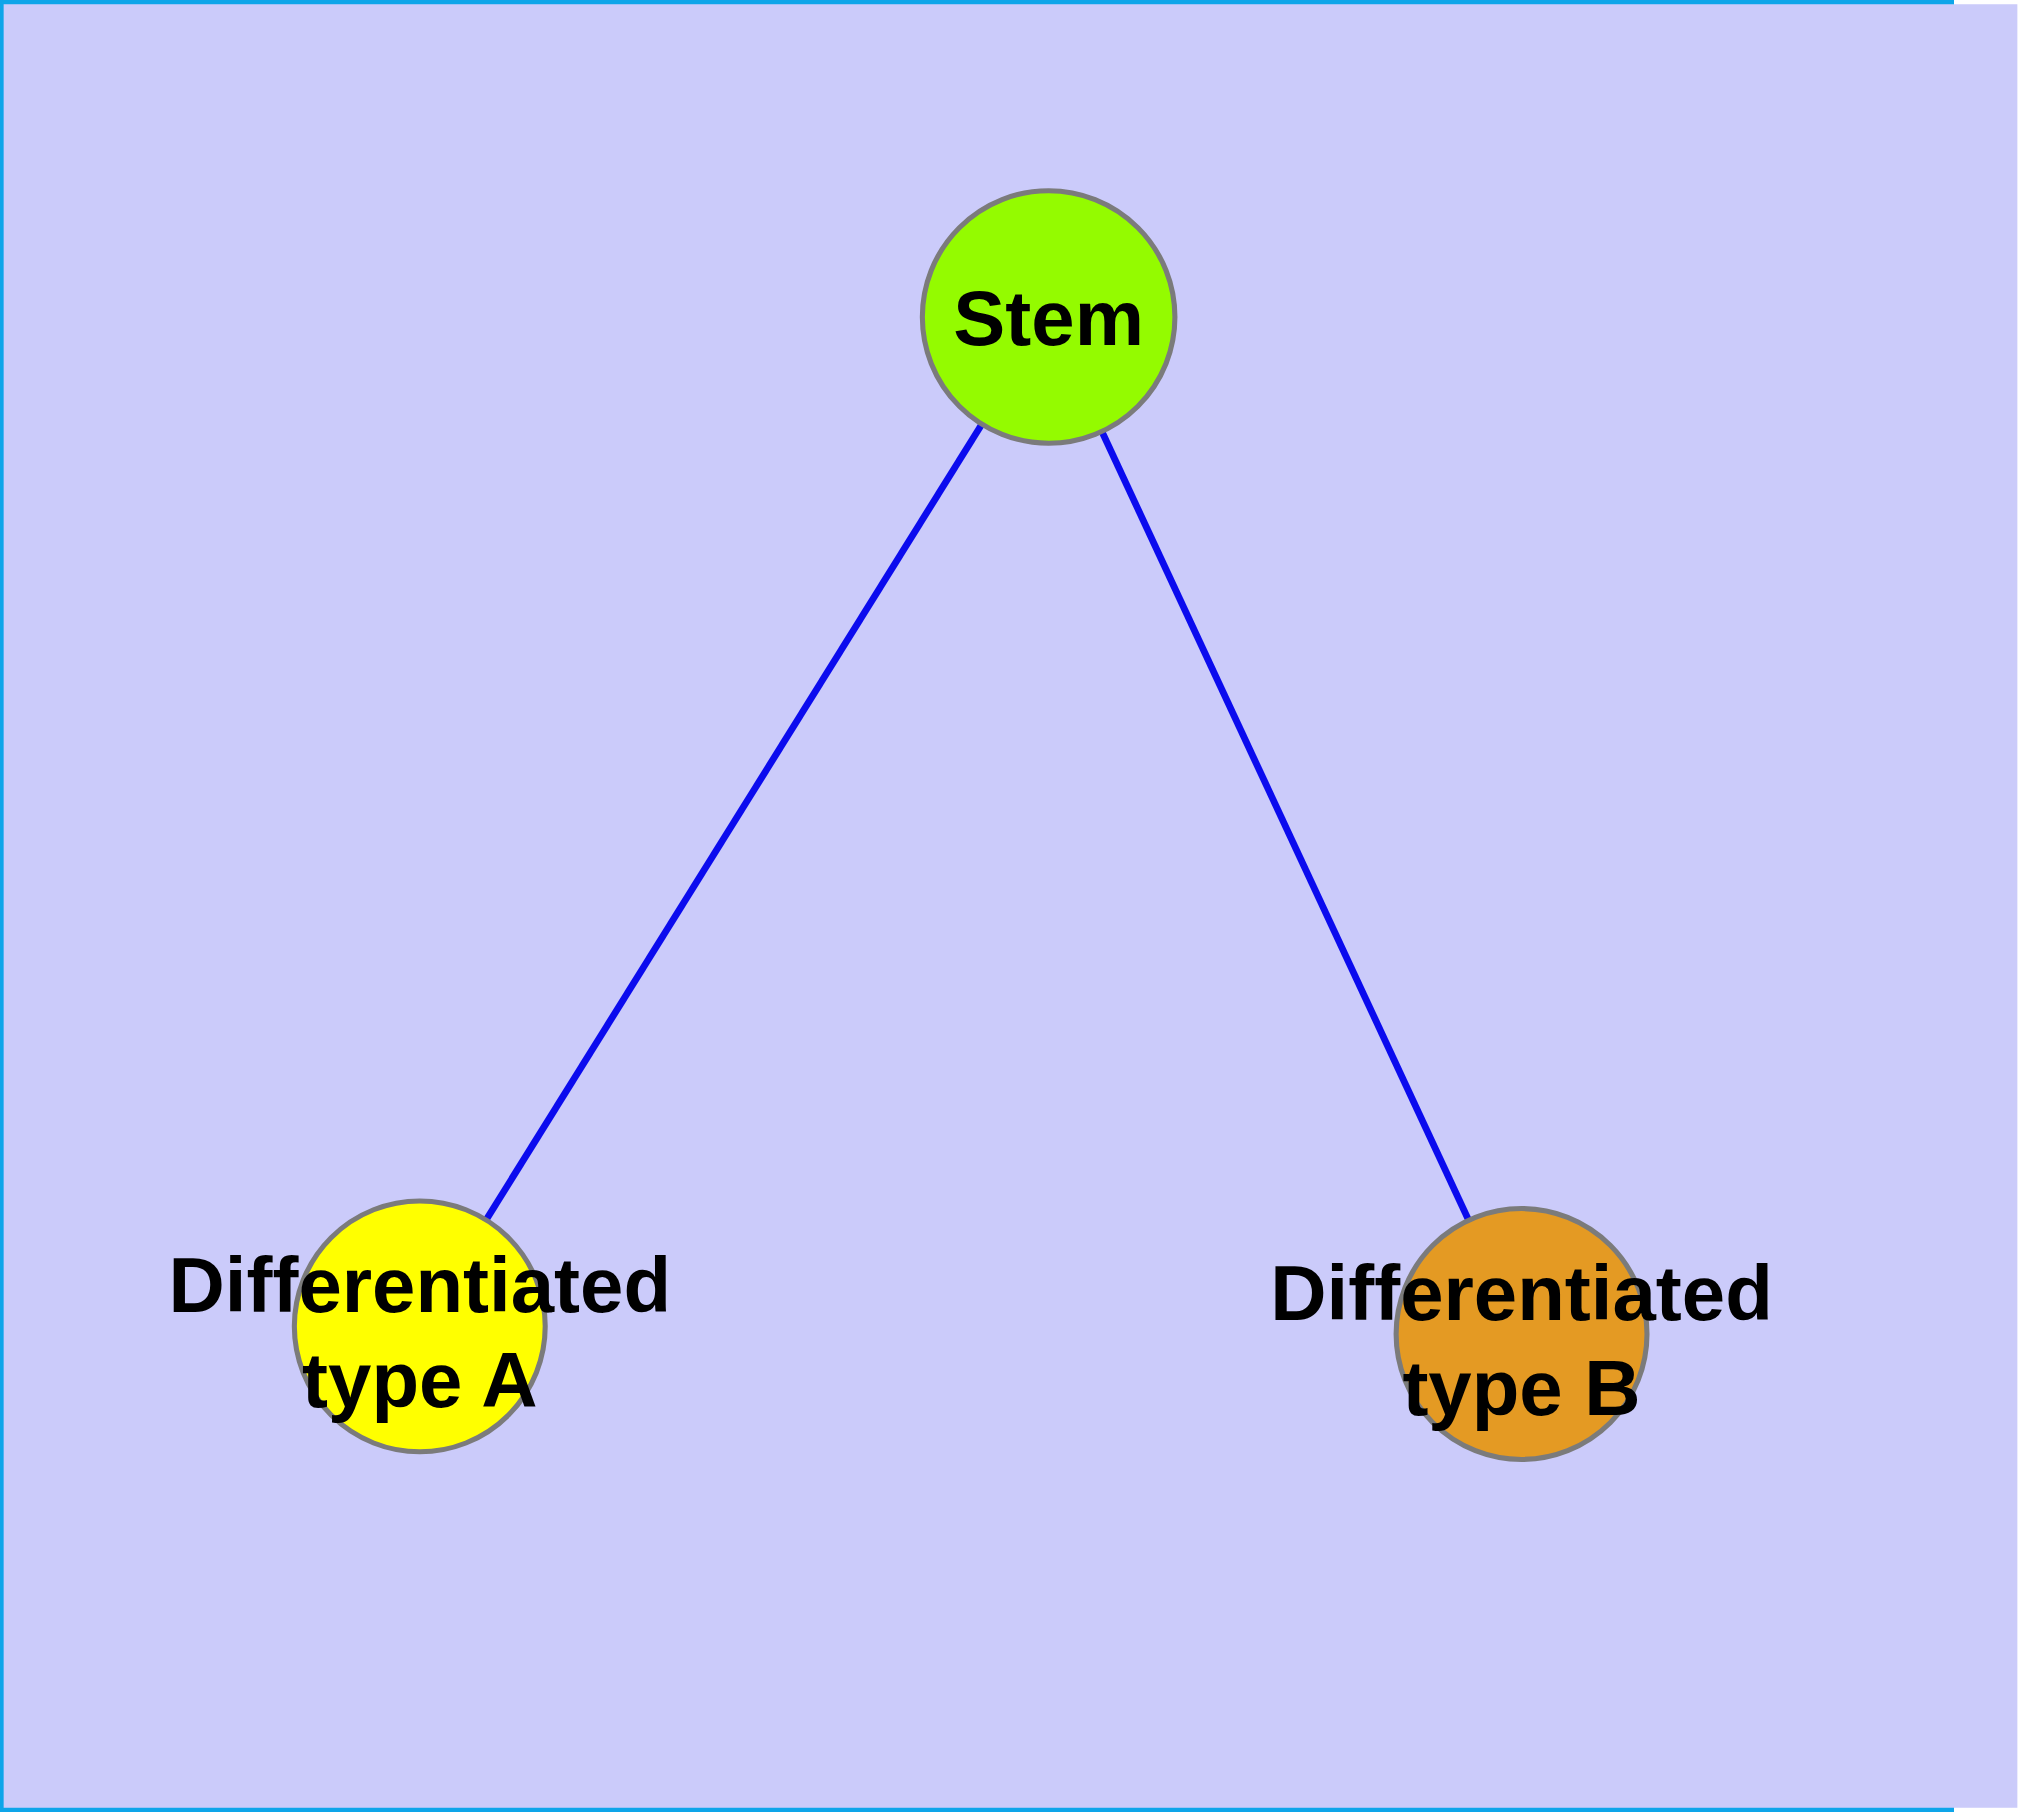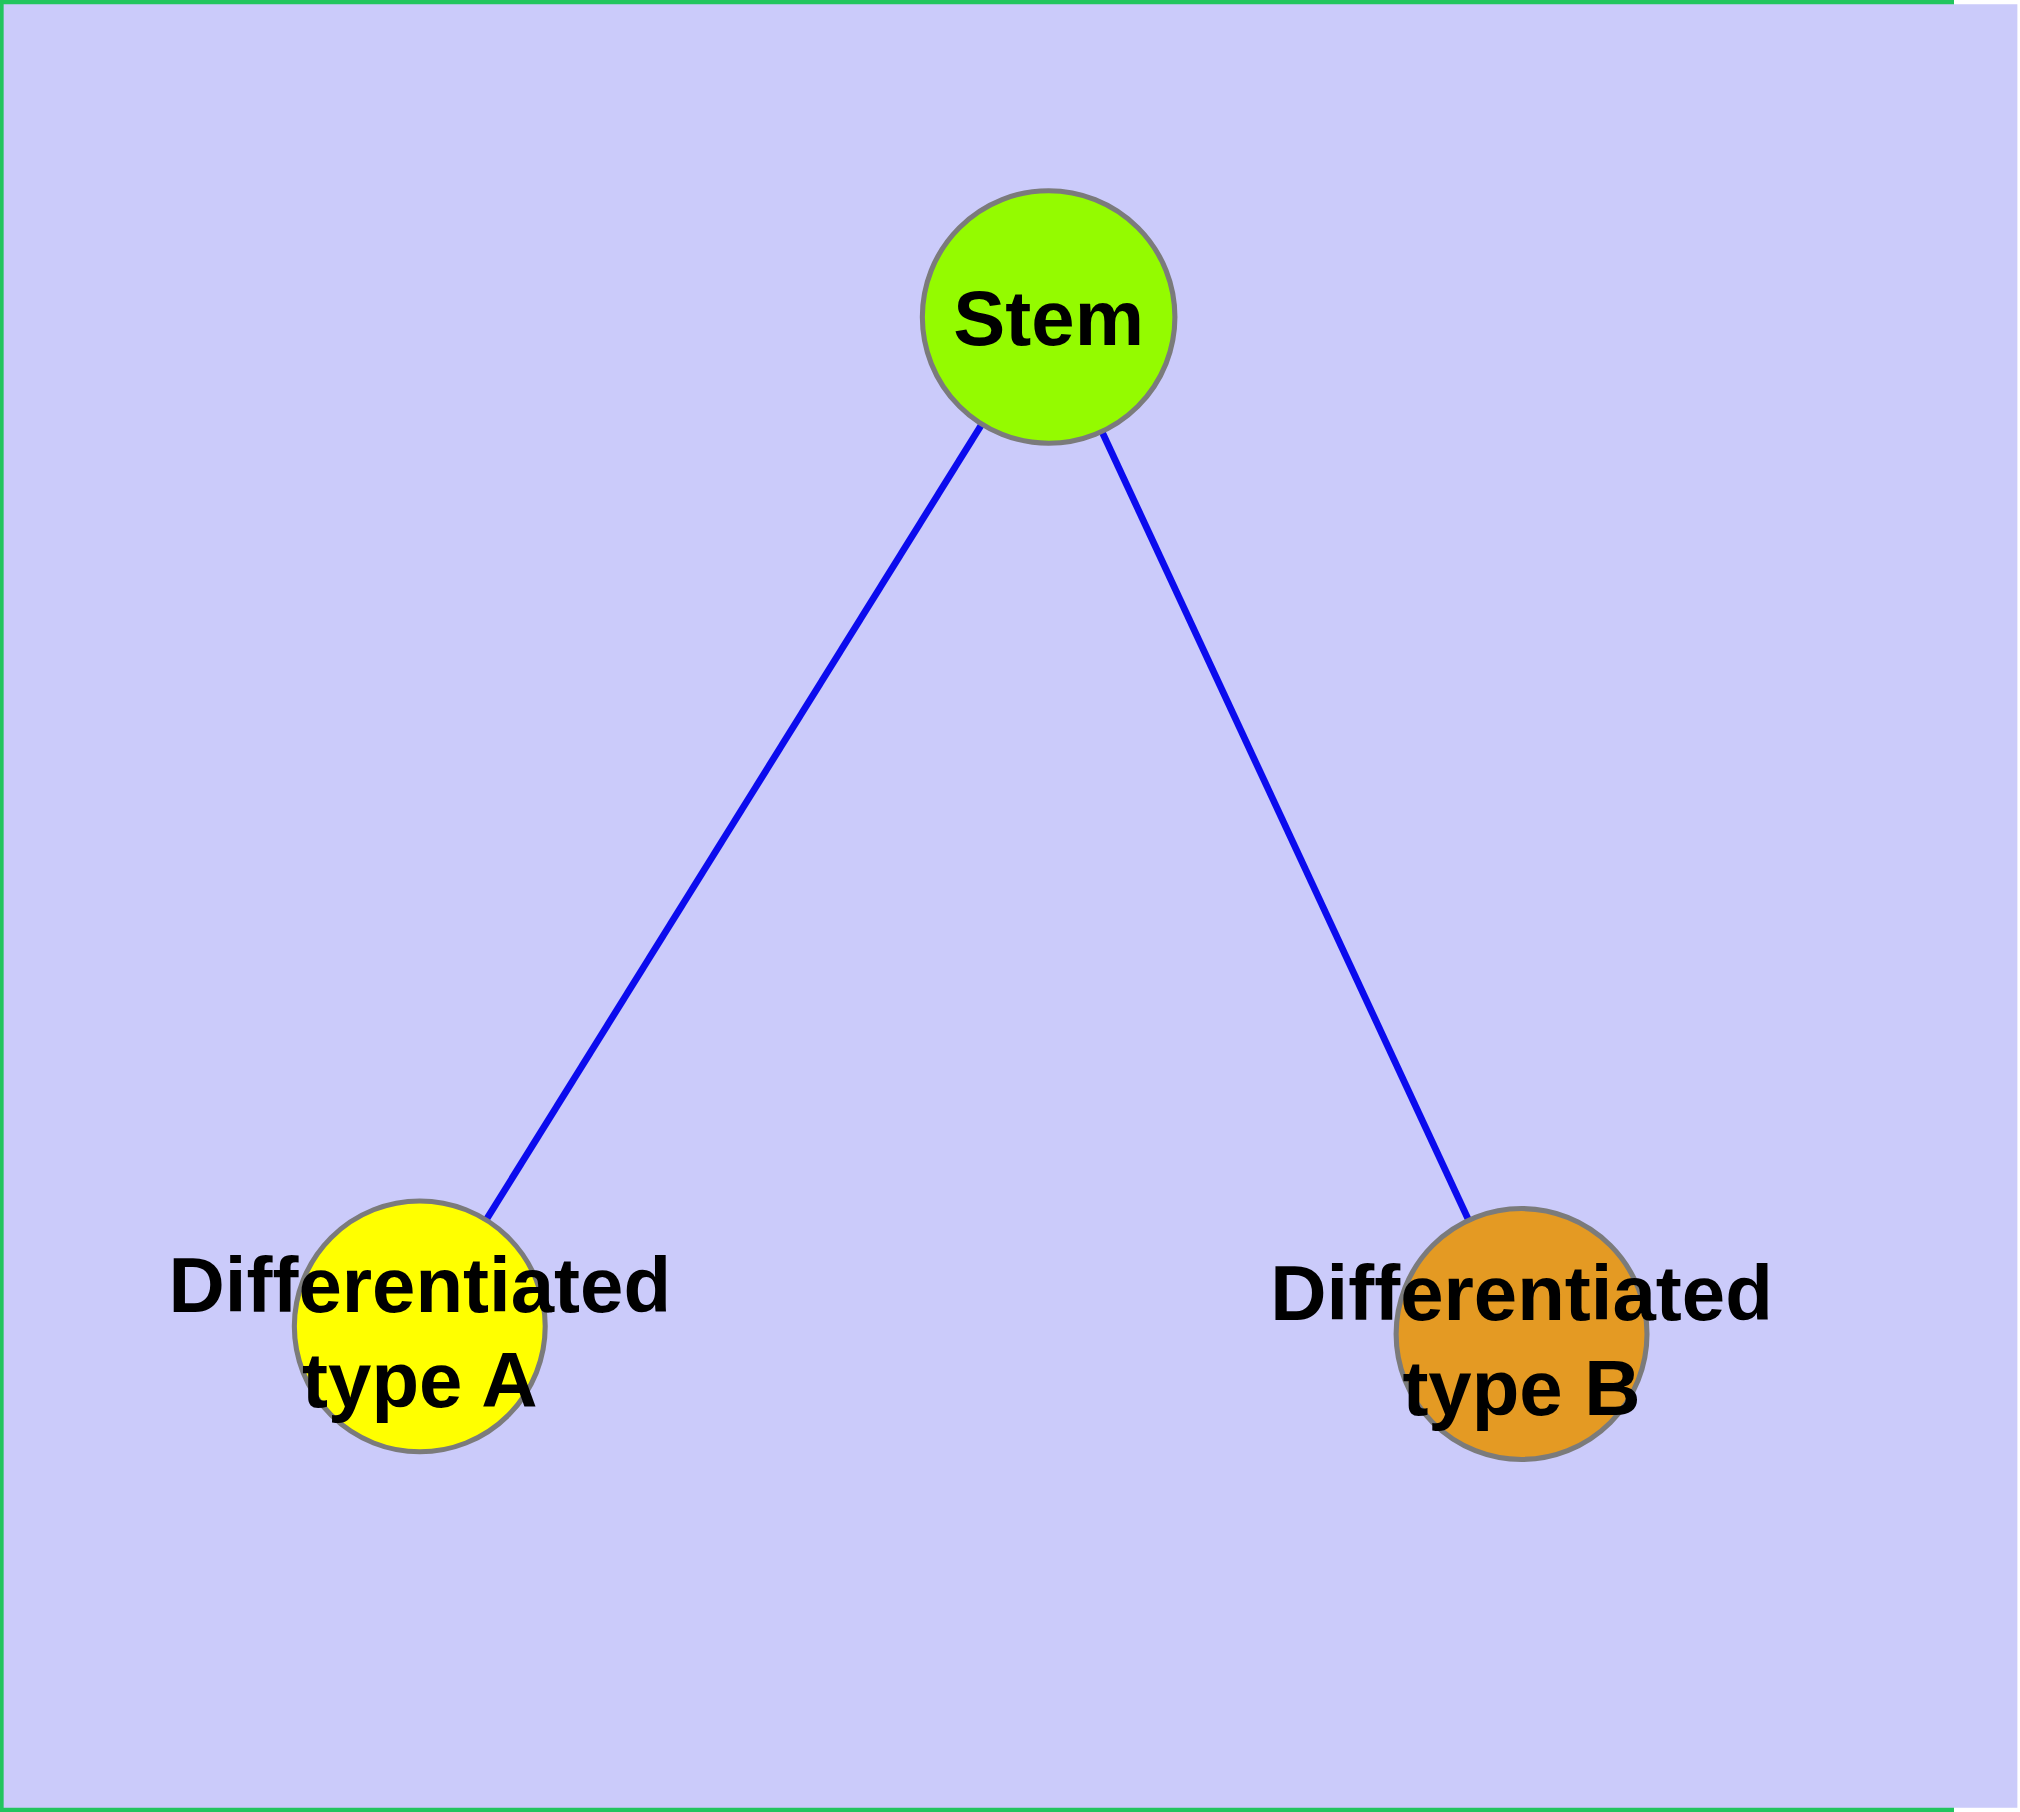--- a/index.html
+++ b/index.html
@@ -8,21 +8,21 @@
     background: #ffffff;
     width: 2021px;
     height: 1812px;
     overflow: hidden;
     font-family: "Liberation Sans", sans-serif;
   }
   .stage {
     position: relative;
     width: 1954px;
     height: 1812px;
-    background: #22c55e;
+    background: #0ea5e9;
   }
   svg.diagram {
     position: absolute;
     left: 0;
     top: 0;
     width: 2021px;
     height: 1812px;
     display: block;
   }
   .node-label {

